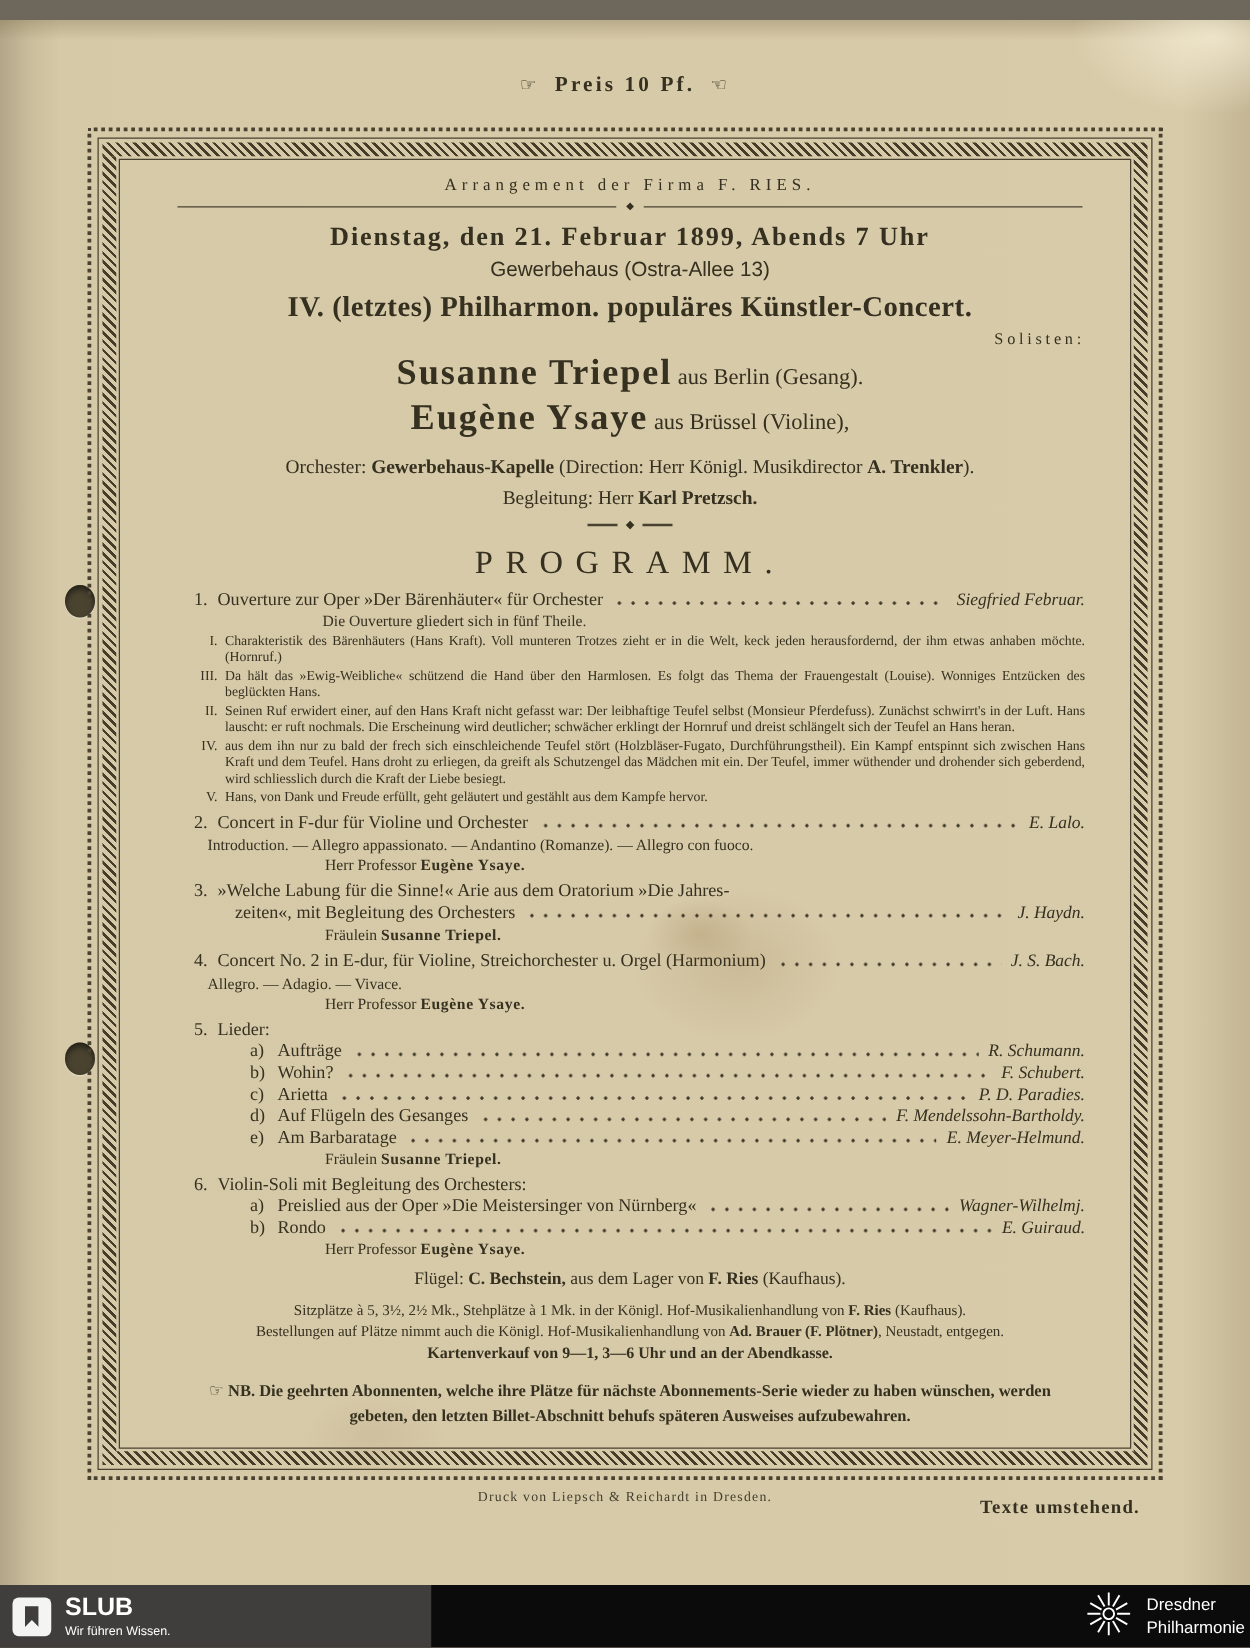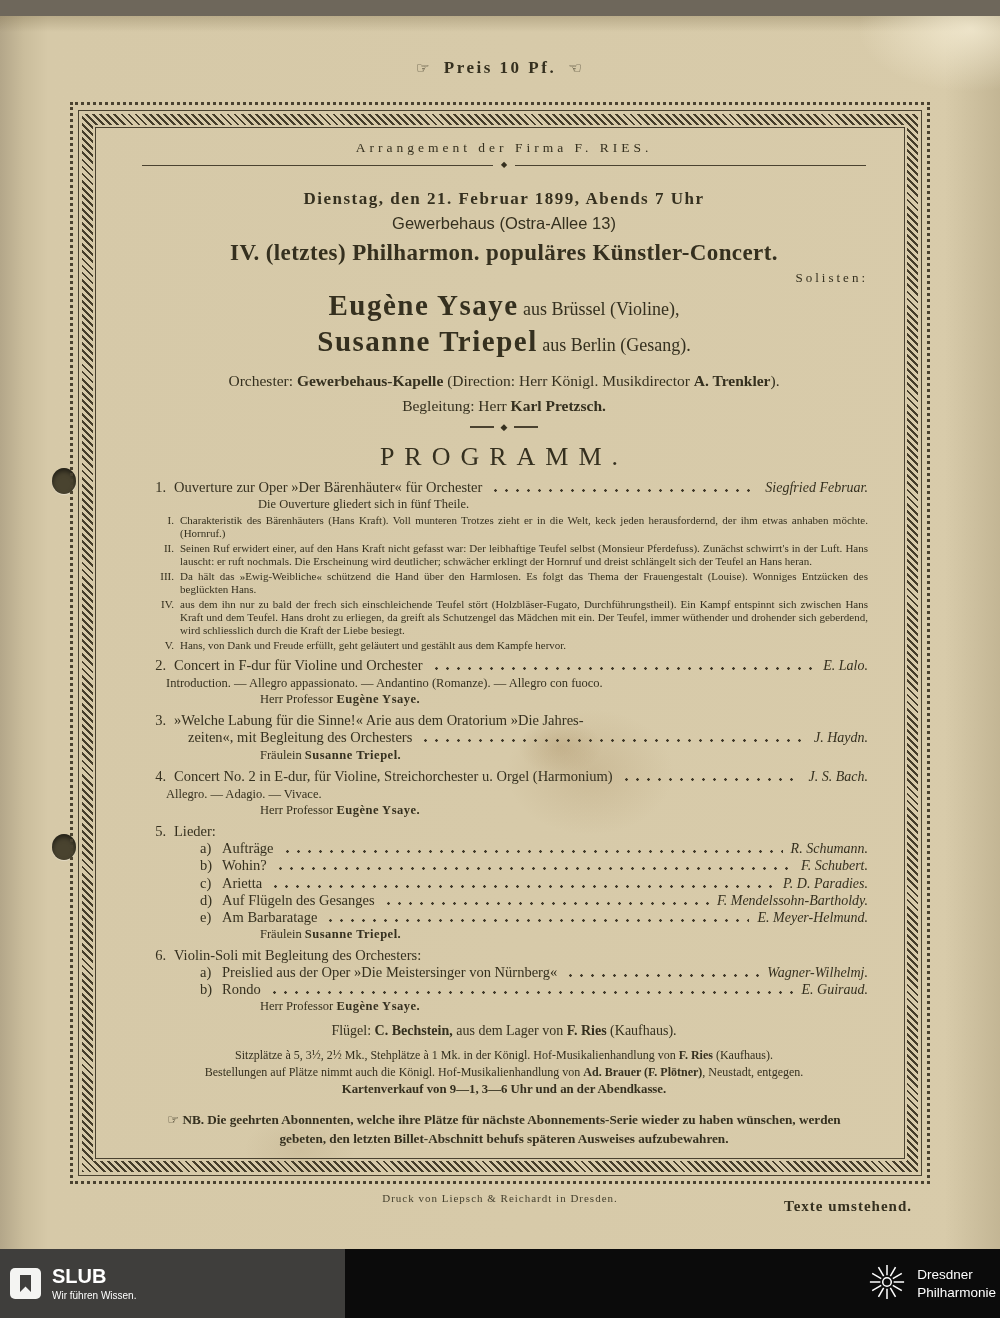--- a/index.html
+++ b/index.html
@@ -52,21 +52,21 @@
   }
   .content{
     position:absolute;inset:17px;padding:12px 36px 0 44px;overflow:hidden;
   }
 
   
   .arrangement{text-align:center;font-size:13.5px;letter-spacing:4px;}
   .rule-diamond{display:flex;align-items:center;gap:8px;margin:5px 2px 7px;}
   .rule-diamond::before,.rule-diamond::after{content:"";flex:1;border-top:1px solid #4a4230;}
   .diamond{font-size:8px;line-height:1;font-family:"DejaVu Sans",sans-serif;}
-  .date-line{text-align:center;font-weight:bold;font-size:17px;letter-spacing:1.5px;margin-top:20px;}
+  .date-line{text-align:center;font-weight:bold;font-size:21px;letter-spacing:1.5px;margin-top:8px;}
   .venue{text-align:center;font-size:16.5px;margin-top:5px;font-family:"Liberation Sans","DejaVu Sans",sans-serif;}
   .concert-title{text-align:center;font-weight:bold;font-size:23px;margin:7px 0 2px;letter-spacing:.4px;}
   .soloists-label{text-align:right;font-size:13px;letter-spacing:3px;margin-top:4px;}
   .soloist{text-align:center;margin-top:3px;font-size:18px;line-height:1.15;}
   .soloist-name{font-weight:bold;font-size:29px;letter-spacing:1.5px;}
   .orchestra-line{text-align:center;font-size:15.5px;margin-top:13px;}
   .accomp-line{text-align:center;font-size:15.5px;margin-top:7px;}
   .mid-orn{display:flex;align-items:center;justify-content:center;gap:7px;margin-top:8px;}
   .mid-orn::before,.mid-orn::after{content:"";width:24px;border-top:2px solid #4a4230;}
   .finial{font-size:9px;line-height:1;font-family:"DejaVu Sans",sans-serif;}
@@ -100,21 +100,21 @@
   .tickets{text-align:center;font-size:12px;line-height:1.4;}
   .t-bold{font-weight:bold;font-size:12.8px;}
   .nb{margin-top:11px;text-align:center;font-weight:bold;font-size:13.2px;line-height:1.45;padding:0 6px;}
   .hand-sm{font-family:"DejaVu Sans",sans-serif;}
 
   
   .printer{position:absolute;left:0;right:0;top:1176px;text-align:center;font-size:11px;letter-spacing:1px;color:#45402e;}
   .verso{position:absolute;right:88px;top:1182px;font-weight:bold;font-size:15px;letter-spacing:1px;}
 
   
-  .brandbar{position:absolute;left:0;bottom:0;width:1000px;height:69px;background:#0b0b0b;display:flex;align-items:stretch;}
+  .brandbar{position:absolute;left:0;bottom:0;width:1000px;height:50px;background:#0b0b0b;display:flex;align-items:stretch;}
   .slub-block{width:345px;background:#3f3e3c;display:flex;align-items:center;gap:11px;padding-left:10px;box-sizing:border-box;cursor:pointer;}
   .slub-icon{flex:none;width:31px;height:31px;background:#f4f4f2;border-radius:5px;position:relative;}
   .slub-icon::before{
     content:"";position:absolute;left:10px;top:7px;width:11px;height:17px;background:#3f3e3c;
     clip-path:polygon(0 0,100% 0,100% 100%,50% 68%,0 100%);
   }
   .slub-text{color:#fff;font-family:"Liberation Sans","DejaVu Sans",sans-serif;}
   .slub-name{font-weight:bold;font-size:20px;line-height:1;}
   .slub-tag{font-size:10px;margin-top:4px;}
   .dp-block{margin-left:auto;display:flex;align-items:center;gap:11px;padding-right:4px;cursor:pointer;}
@@ -140,26 +140,26 @@
       <div class="rule-diamond">
         <span class="diamond">◆</span>
       </div>
 
       <div class="date-line">Dienstag, den 21. Februar 1899, Abends 7 Uhr</div>
       <div class="venue">Gewerbehaus (Ostra-Allee 13)</div>
       <div class="concert-title">IV. (letztes) Philharmon. populäres Künstler-Concert.</div>
       <div class="soloists-label">Solisten:</div>
 
       <div class="soloist">
+        <span class="soloist-name">Susanne Triepel</span>
+        <span class="soloist-origin">aus Berlin (Gesang).</span>
+      </div>
+      <div class="soloist">
         <span class="soloist-name">Eugène Ysaye</span>
         <span class="soloist-origin">aus Brüssel (Violine),</span>
-      </div>
-      <div class="soloist">
-        <span class="soloist-name">Susanne Triepel</span>
-        <span class="soloist-origin">aus Berlin (Gesang).</span>
       </div>
 
       <div class="orchestra-line">
         <span>Orchester:</span>
         <b>Gewerbehaus-Kapelle</b>
         <span>(Direction: Herr Königl. Musikdirector</span>
         <b>A. Trenkler</b><span>).</span>
       </div>
       <div class="accomp-line">
         <span>Begleitung: Herr</span>
@@ -178,26 +178,26 @@
           <span class="p-title">Ouverture zur Oper »Der Bärenhäuter« für Orchester</span>
           <span class="leader"></span>
           <span class="p-comp">Siegfried Februar.</span>
         </div>
         <div class="p-sub">Die Ouverture gliedert sich in fünf Theile.</div>
         <div class="note-row">
           <span class="rn">I.</span>
           <span class="rn-text">Charakteristik des Bärenhäuters (Hans Kraft). Voll munteren Trotzes zieht er in die Welt, keck jeden herausfordernd, der ihm etwas anhaben möchte. (Hornruf.)</span>
         </div>
         <div class="note-row">
+          <span class="rn">III.</span>
+          <span class="rn-text">Da hält das »Ewig-Weibliche« schützend die Hand über den Harmlosen. Es folgt das Thema der Frauengestalt (Louise). Wonniges Entzücken des beglückten Hans.</span>
+        </div>
+        <div class="note-row">
           <span class="rn">II.</span>
           <span class="rn-text">Seinen Ruf erwidert einer, auf den Hans Kraft nicht gefasst war: Der leibhaftige Teufel selbst (Monsieur Pferdefuss). Zunächst schwirrt's in der Luft. Hans lauscht: er ruft nochmals. Die Erscheinung wird deutlicher; schwächer erklingt der Hornruf und dreist schlängelt sich der Teufel an Hans heran.</span>
-        </div>
-        <div class="note-row">
-          <span class="rn">III.</span>
-          <span class="rn-text">Da hält das »Ewig-Weibliche« schützend die Hand über den Harmlosen. Es folgt das Thema der Frauengestalt (Louise). Wonniges Entzücken des beglückten Hans.</span>
         </div>
         <div class="note-row">
           <span class="rn">IV.</span>
           <span class="rn-text">aus dem ihn nur zu bald der frech sich einschleichende Teufel stört (Holzbläser-Fugato, Durchführungstheil). Ein Kampf entspinnt sich zwischen Hans Kraft und dem Teufel. Hans droht zu erliegen, da greift als Schutzengel das Mädchen mit ein. Der Teufel, immer wüthender und drohender sich geberdend, wird schliesslich durch die Kraft der Liebe besiegt.</span>
         </div>
         <div class="note-row">
           <span class="rn">V.</span>
           <span class="rn-text">Hans, von Dank und Freude erfüllt, geht geläutert und gestählt aus dem Kampfe hervor.</span>
         </div>
       </div>

